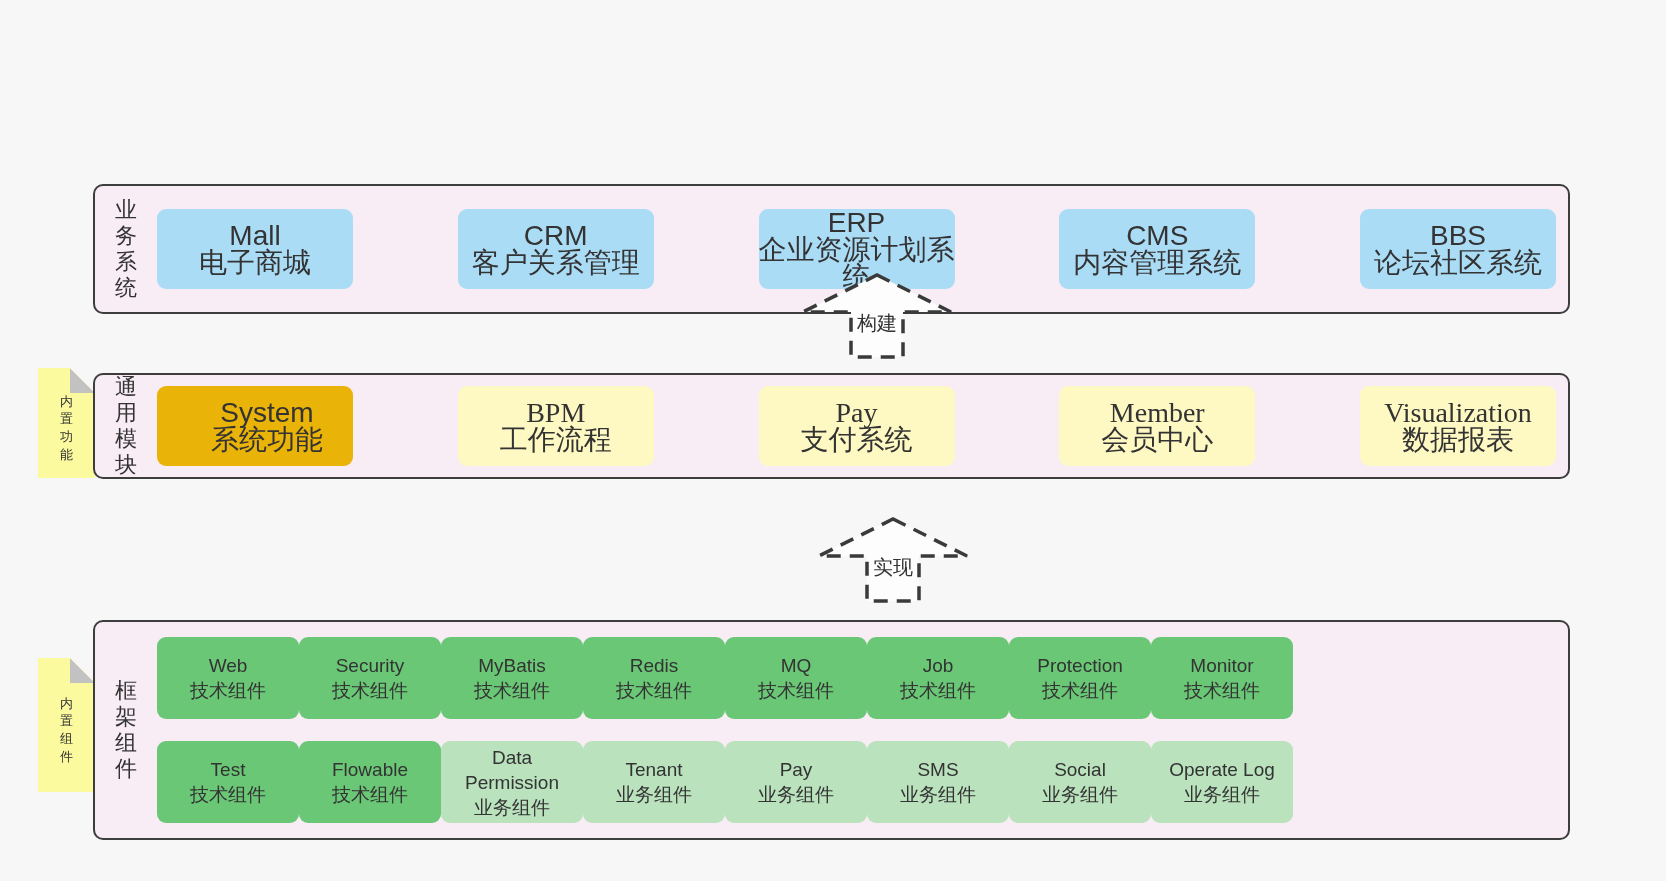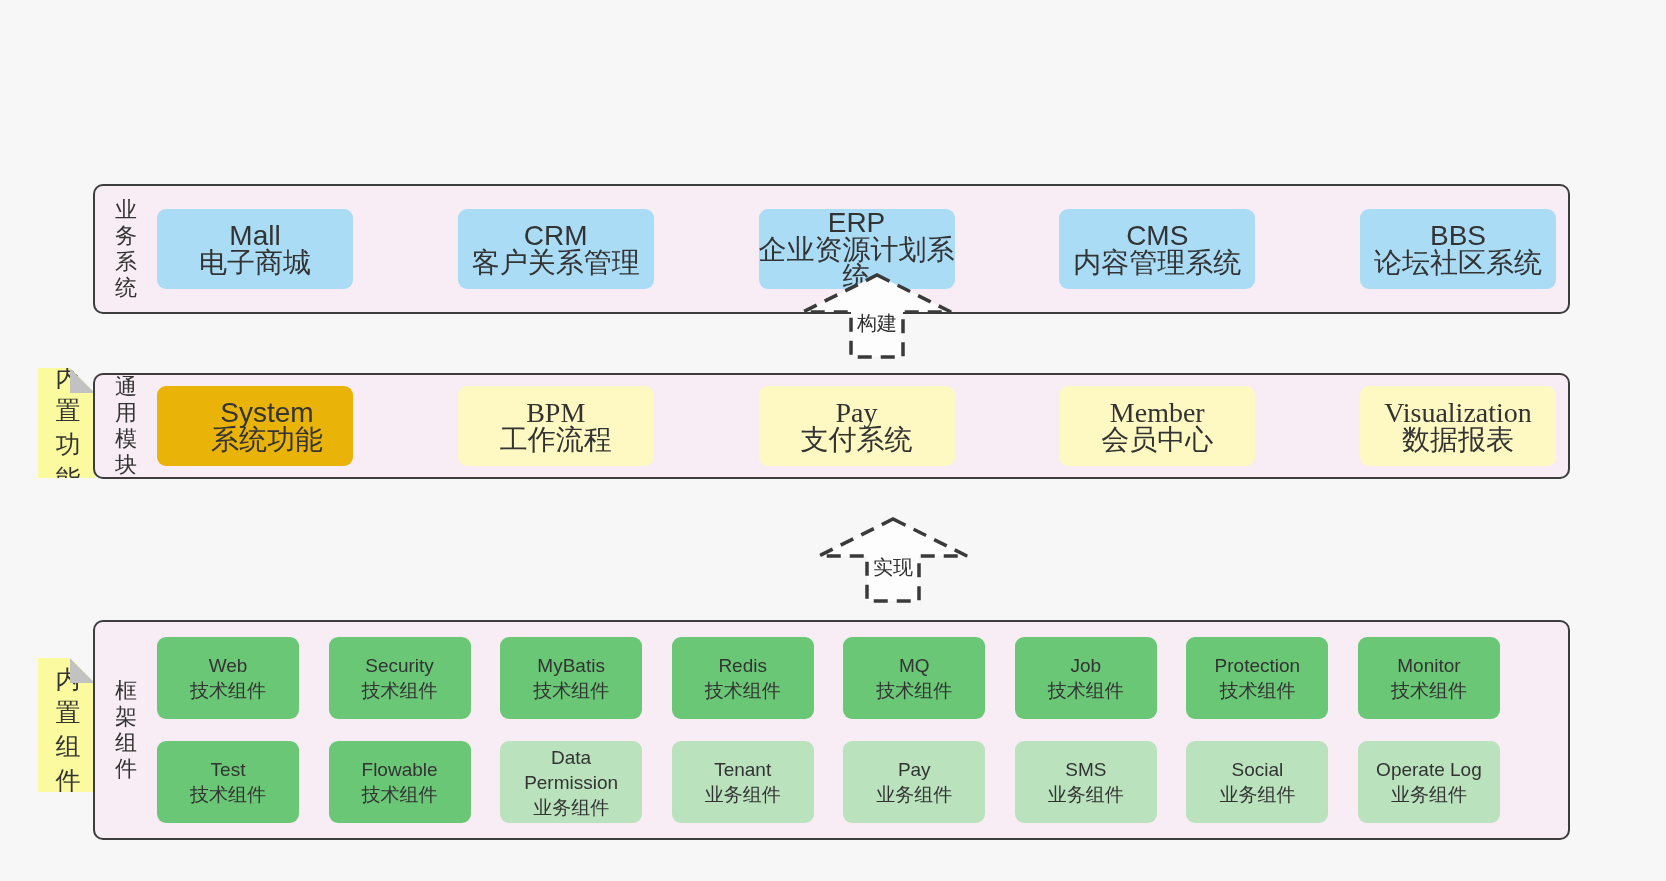--- a/index.html
+++ b/index.html
@@ -25,21 +25,21 @@
   .band-framework { top:620px; height:220px; }
 
   .vlabel {
     width:30px; margin-right:16px;
     font-size:22px; line-height:1.18;
     word-break:break-all; text-align:center;
     color:#333333; flex-shrink:0;
   }
   .row6 { flex:1; display:flex; justify-content:space-between; align-items:center; }
   .rows-wrap { flex:1; display:flex; flex-direction:column; gap:22px; padding-right:56px; }
-  .row8 { display:flex; justify-content:space-between; }
+  .row8 { display:flex; }
 
   .box {
     border-radius:9px;
     display:flex; flex-direction:column; justify-content:center; align-items:center;
     text-align:center;
   }
   .row6 .box { width:196px; height:80px; font-size:28px; line-height:27px; }
   .row8 .box { width:142px; height:82px; font-size:19px; line-height:25px; padding:0 4px; }
   .blue       { background:#abdcf6; }
   .red        { background:#eab308;padding-left:24px; }
@@ -55,21 +55,21 @@
     z-index:1;
   }
   .note-modules   { top:368px; height:110px; }
   .note-framework { top:658px; height:134px; }
   .note .fold {
     position:absolute; top:0; right:0; width:25px; height:25px;
     background:#c2c2c2;
     clip-path:polygon(0 0, 100% 100%, 0 100%);
   }
   .note .ntext {
-    width:22px; font-size:25px; line-height:1.35;
+    width:22px; font-size:13px; line-height:1.35;
     word-break:break-all; text-align:center; color:#333333;
     padding-top:10px;
   }
   .arrow { position:absolute; z-index:3; }
   .arrow-build     { left:797px; top:272px; }
   .arrow-implement { left:813px; top:516px; }
   .arrow text { font-size:20px; fill:#333333; }
 </style>
 </head>
 <body>

